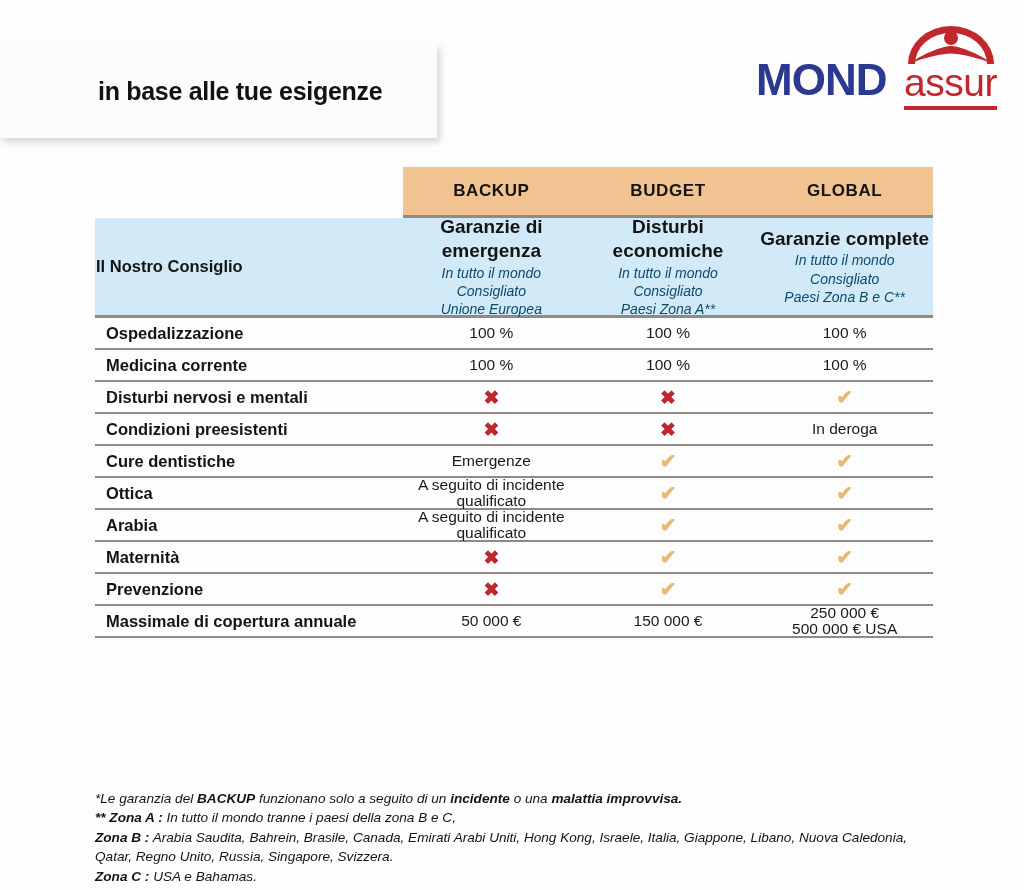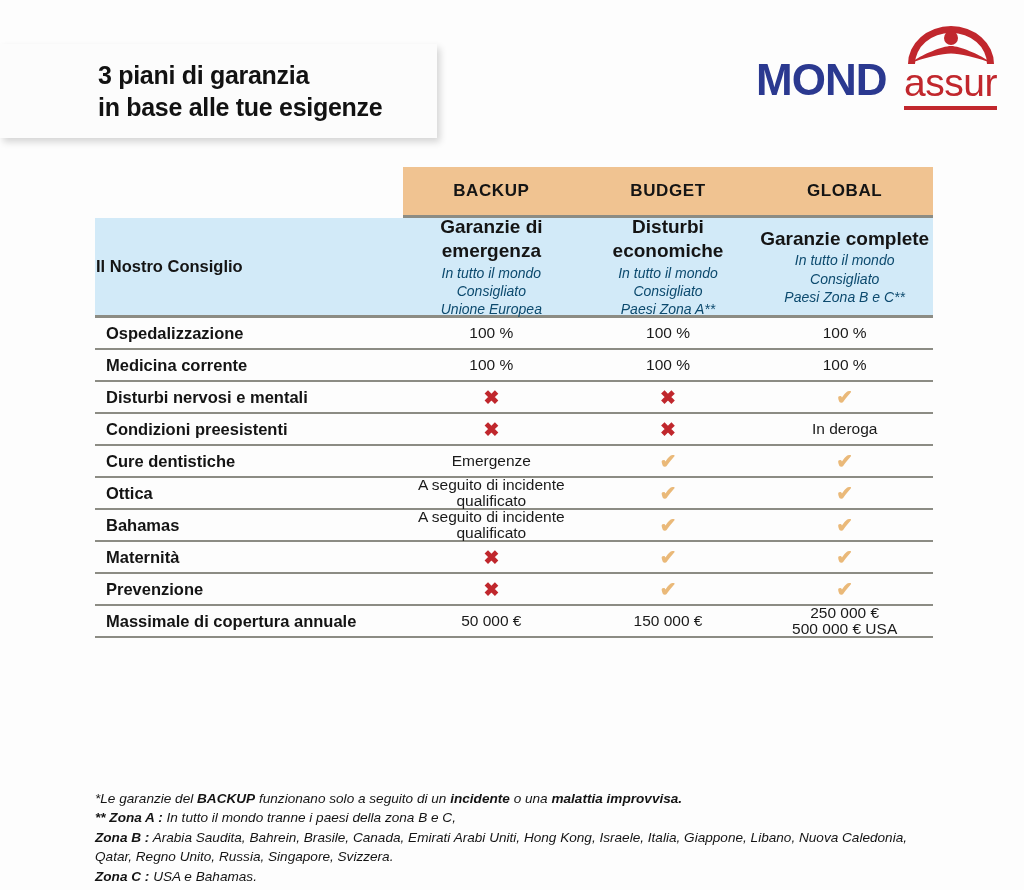--- a/index.html
+++ b/index.html
@@ -202,21 +202,20 @@
     color: #141414;
     line-height: 1.43;
   }
   #footnotes .fn-line { white-space: nowrap; }
   #footnotes b { font-weight: bold; }
 </style>
 </head>
 <body>
 
 <div id="title-card">
-  <div class="tline">3 piani di garanzia</div>
   <div class="tline">in base alle tue esigenze</div>
 </div>
 
 <div id="logo">
   <div class="dome">
     <svg viewBox="0 0 94 42" width="94" height="42" aria-hidden="true">
       <path d="M4 40 A43 38 0 0 1 90 40 L83 40 A36 31 0 0 0 11 40 Z" fill="#c1272d"></path>
       <circle cx="47" cy="14" r="7" fill="#c1272d"></circle>
       <path d="M47 22 C38 22 18 31 11 36 C10.4 36.5 10.8 37.6 11.7 37.3 C22 33.8 38 29.6 47 29.6 C56 29.6 72 33.8 82.3 37.3 C83.2 37.6 83.6 36.5 83 36 C76 31 56 22 47 22 Z" fill="#c1272d"></path>
     </svg>
@@ -327,21 +326,21 @@
           <div class="two-line">qualificato</div>
         </div>
         <div class="c-plan">
           <span class="mark-check">✔</span>
         </div>
         <div class="c-plan">
           <span class="mark-check">✔</span>
         </div>
       </div>
       <div class="t-row data-row">
-        <div class="c-label">Bahamas</div>
+        <div class="c-label">Arabia</div>
         <div class="c-plan">
           <div class="two-line">A seguito di incidente</div>
           <div class="two-line">qualificato</div>
         </div>
         <div class="c-plan">
           <span class="mark-check">✔</span>
         </div>
         <div class="c-plan">
           <span class="mark-check">✔</span>
         </div>
@@ -381,21 +380,21 @@
         <div class="c-plan">
           <div class="two-line">250 000 €</div>
           <div class="two-line">500 000 € USA</div>
         </div>
       </div>
     </div>
 </div>
 
 <div id="footnotes">
   <div class="fn-line">
-    <span>*Le garanzie del </span><b>BACKUP</b><span> funzionano solo a seguito di un </span><b>incidente</b><span> o una </span><b>malattia improvvisa.</b>
+    <span>*Le garanzia del </span><b>BACKUP</b><span> funzionano solo a seguito di un </span><b>incidente</b><span> o una </span><b>malattia improvvisa.</b>
   </div>
   <div class="fn-line">
     <b>** Zona A :</b><span> In tutto il mondo tranne i paesi della zona B e C,</span>
   </div>
   <div class="fn-line">
     <b>Zona B :</b><span> Arabia Saudita, Bahrein, Brasile, Canada, Emirati Arabi Uniti, Hong Kong, Israele, Italia, Giappone, Libano, Nuova Caledonia,</span>
   </div>
   <div class="fn-line">Qatar, Regno Unito, Russia, Singapore, Svizzera.</div>
   <div class="fn-line">
     <b>Zona C :</b><span> USA e Bahamas.</span>

